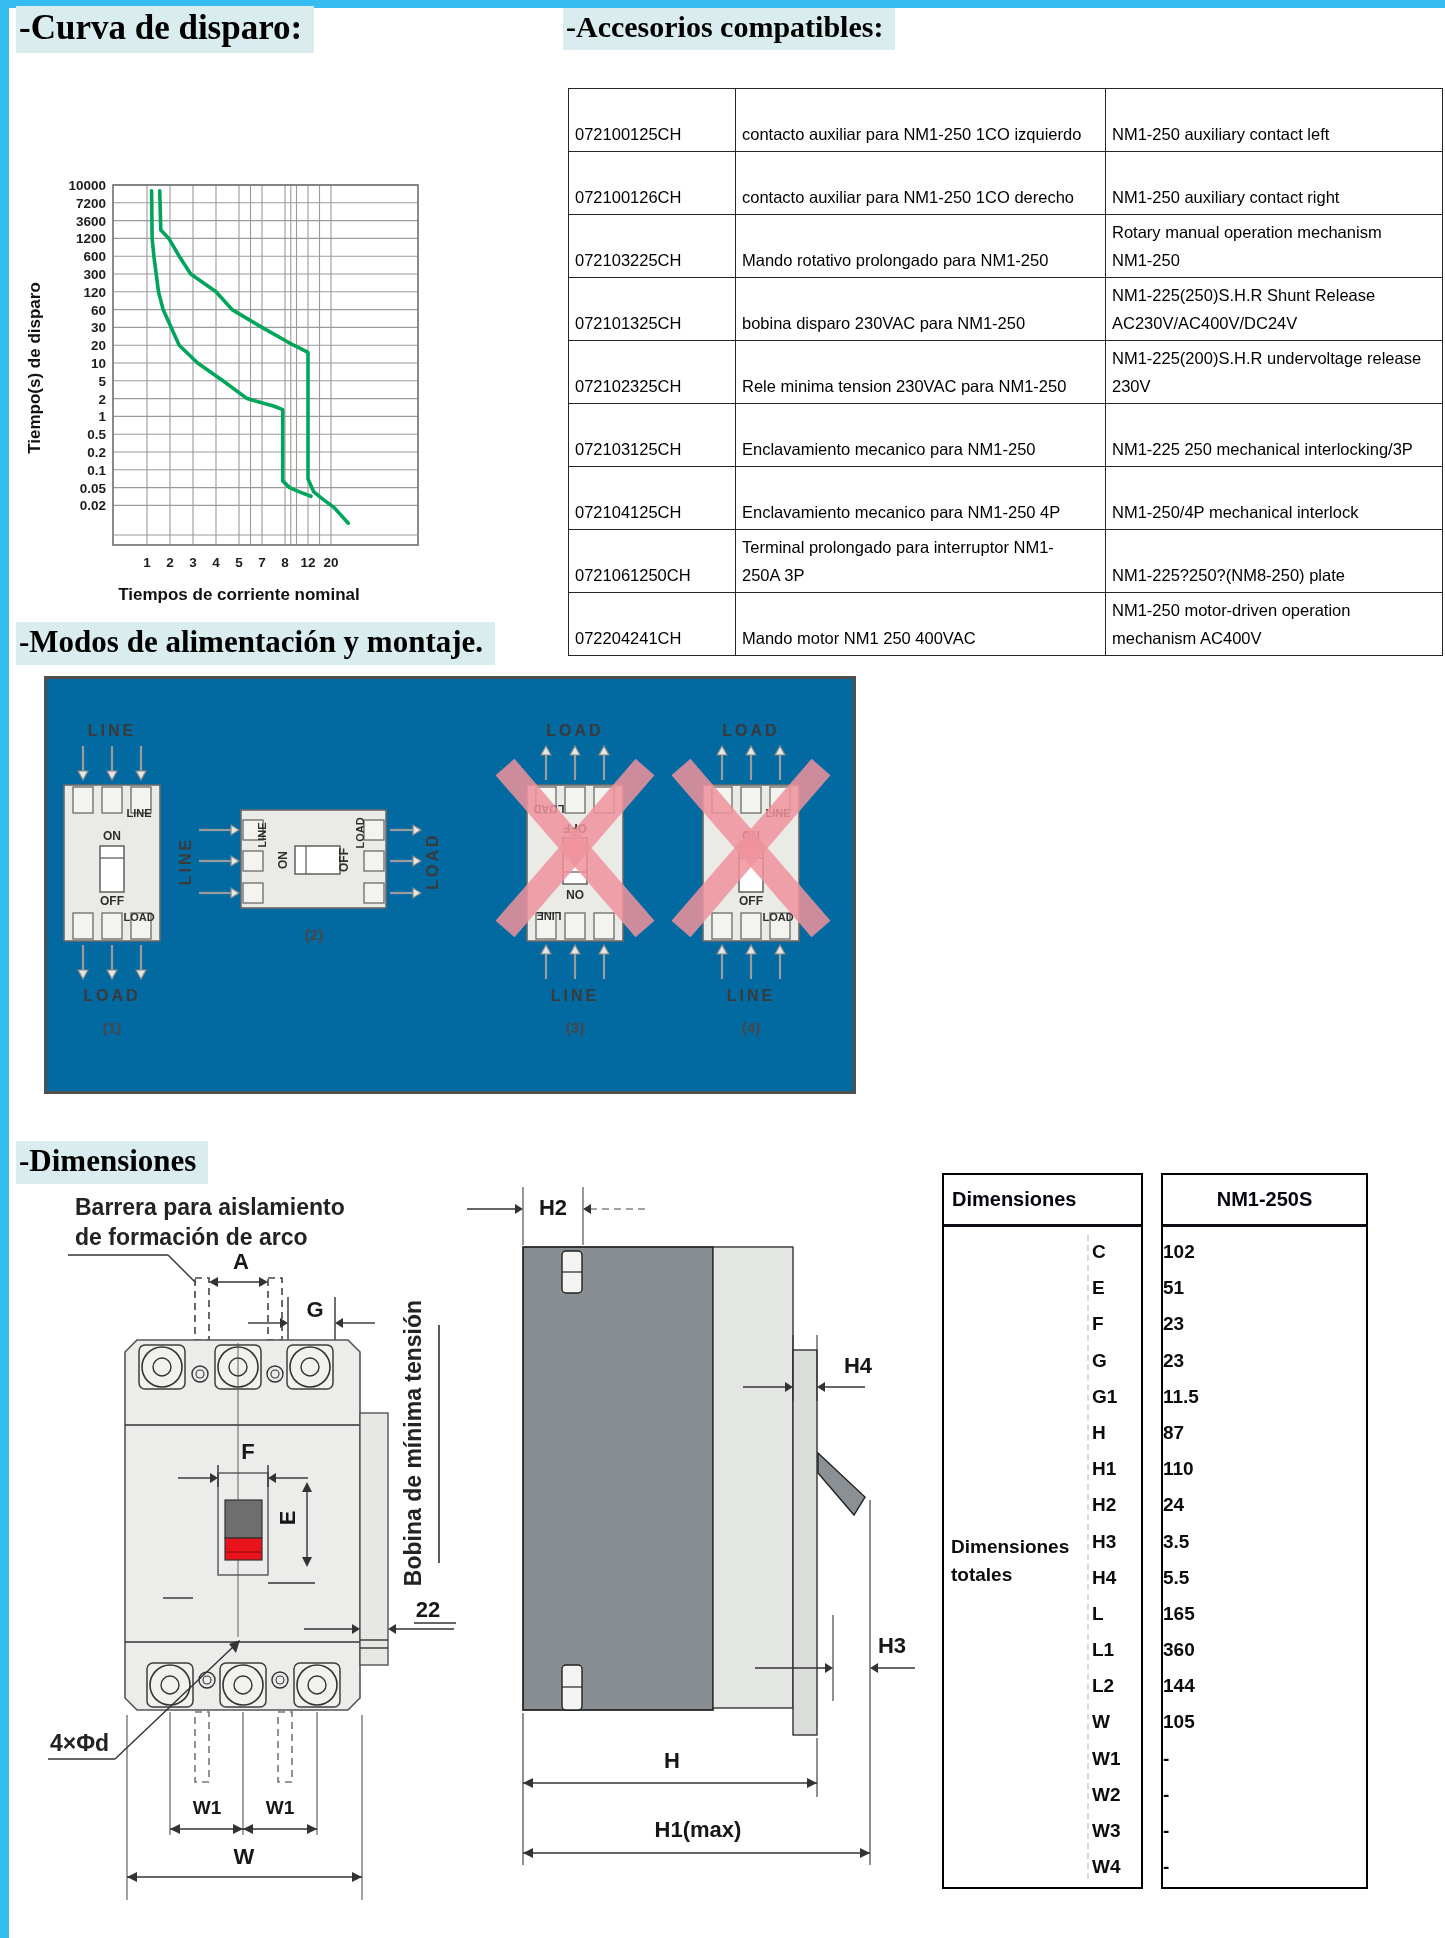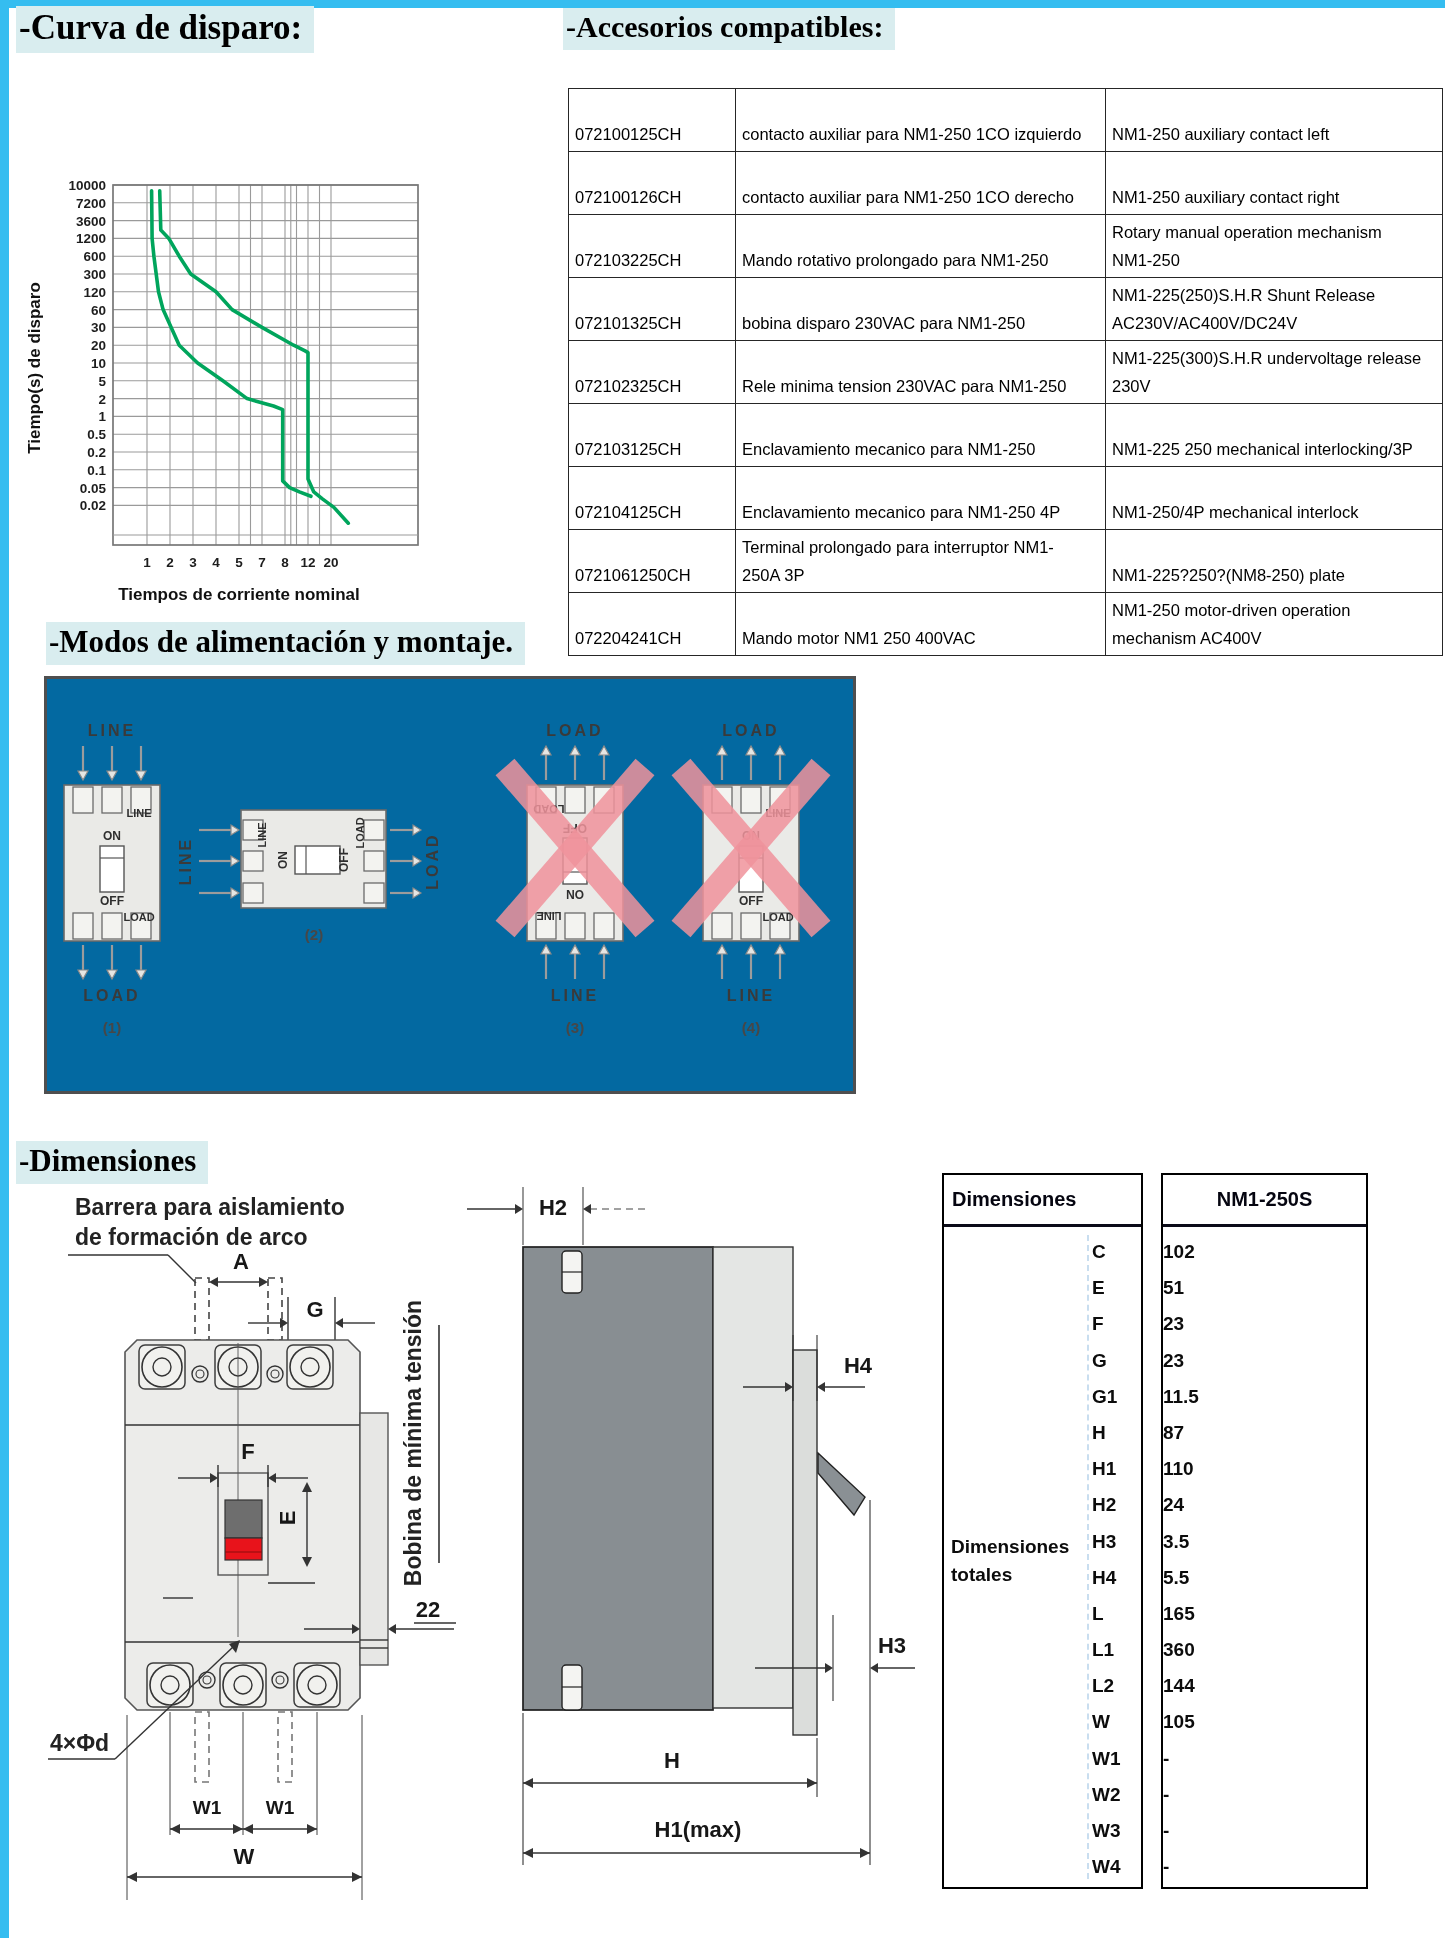--- a/index.html
+++ b/index.html
@@ -5,21 +5,21 @@
   html,body{margin:0;padding:0;background:#ffffff;}
   #page{position:relative;width:1445px;height:1938px;background:#fff;
         font-family:"Liberation Sans",sans-serif;overflow:hidden;}
   .edge-left{position:absolute;left:0;top:0;width:9px;height:1938px;background:#35bdf0;}
   .edge-top{position:absolute;left:0;top:0;width:1445px;height:8px;background:#35bdf0;}
 
   .sec{position:absolute;margin:0;font-family:"Liberation Serif",serif;font-weight:bold;
        color:#000;background:#d9edef;padding:4px 12px 7px 3px;line-height:1.02;white-space:nowrap;}
   #h-curva{left:16px;top:6px;font-size:35px;}
   #h-acc{left:563px;top:8px;font-size:30px;}
-  #h-modos{left:16px;top:622px;font-size:31px;margin-left:30px;}
+  #h-modos{left:16px;top:622px;font-size:31px;}
   #h-dims{left:16px;top:1141px;font-size:31px;}
 
   .caption{position:absolute;left:180px;top:62px;width:376px;text-align:right;
            font-weight:bold;font-size:17px;color:#1c1c1c;line-height:1.45;}
 
   #trip-chart{position:absolute;left:15px;top:140px;}
 
   #acc-table{position:absolute;left:568px;top:88px;border-collapse:collapse;table-layout:fixed;}
   #acc-table td{border:1.6px solid #262626;vertical-align:bottom;font-size:16.5px;
                 line-height:28px;height:58px;padding:1px 20px 3px 6px;color:#000;overflow:hidden;}
@@ -162,21 +162,21 @@
        <td>Rotary manual operation mechanism NM1-250</td>
      </tr>
         <tr>
        <td>072101325CH</td>
        <td>bobina disparo 230VAC para NM1-250</td>
        <td>NM1-225(250)S.H.R  Shunt Release AC230V/AC400V/DC24V</td>
      </tr>
         <tr>
        <td>072102325CH</td>
        <td>Rele minima tension 230VAC para NM1-250</td>
-       <td>NM1-225(300)S.H.R undervoltage release 230V</td>
+       <td>NM1-225(200)S.H.R undervoltage release 230V</td>
      </tr>
         <tr>
        <td>072103125CH</td>
        <td>Enclavamiento mecanico para NM1-250</td>
        <td>NM1-225 250 mechanical interlocking/3P</td>
      </tr>
         <tr>
        <td>072104125CH</td>
        <td>Enclavamiento mecanico para NM1-250 4P</td>
        <td>NM1-250/4P mechanical interlock</td>

